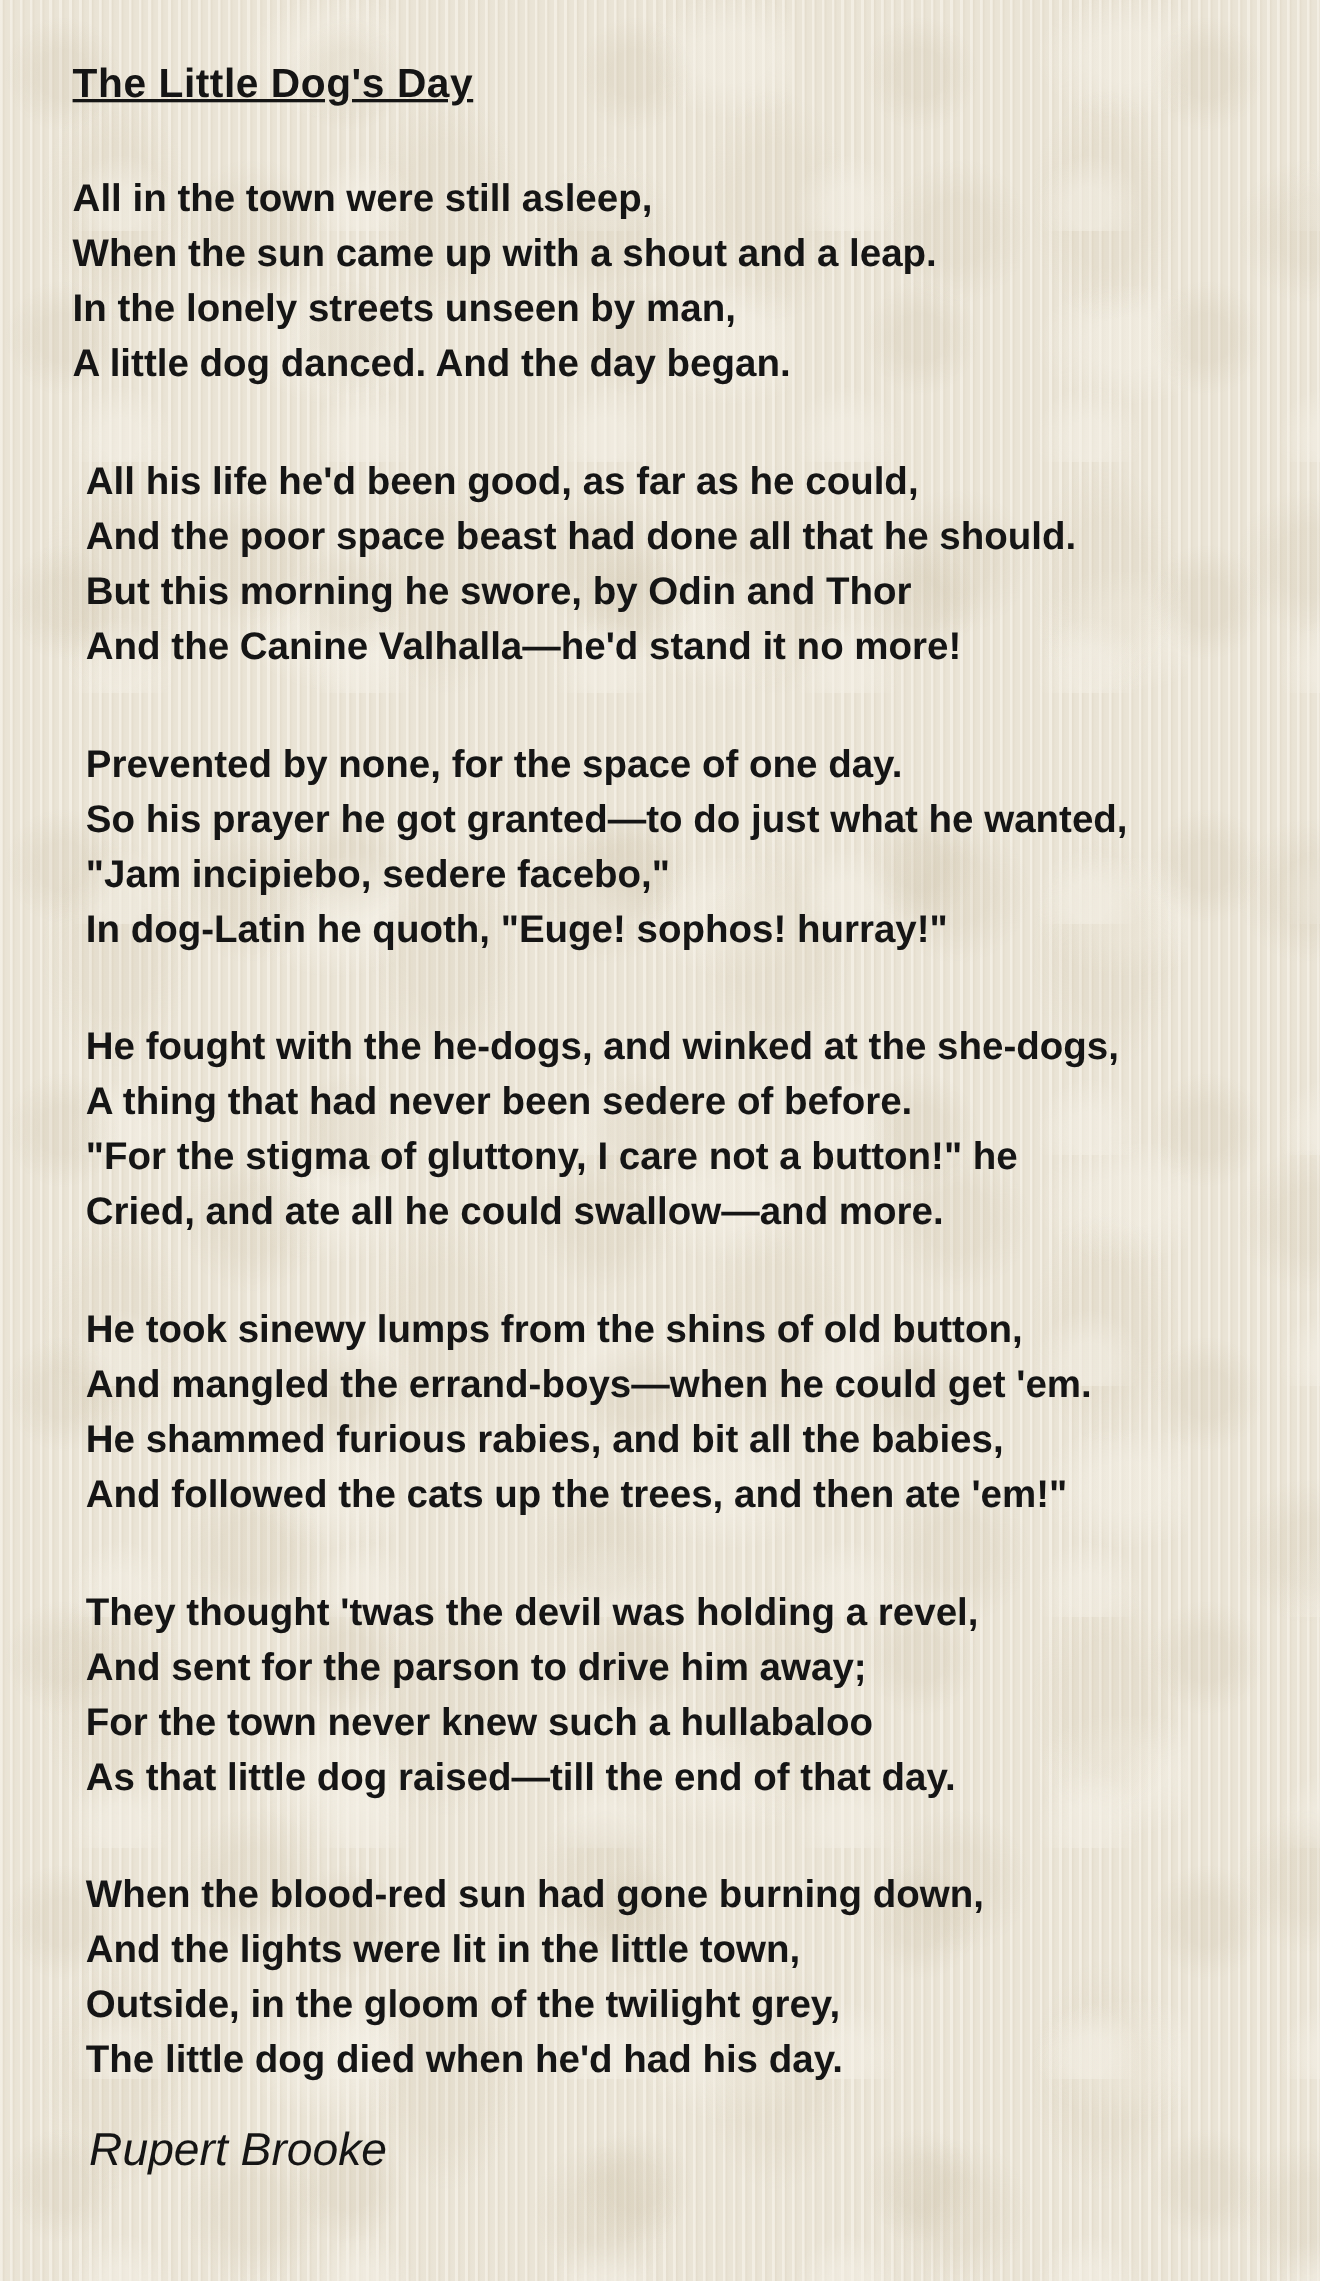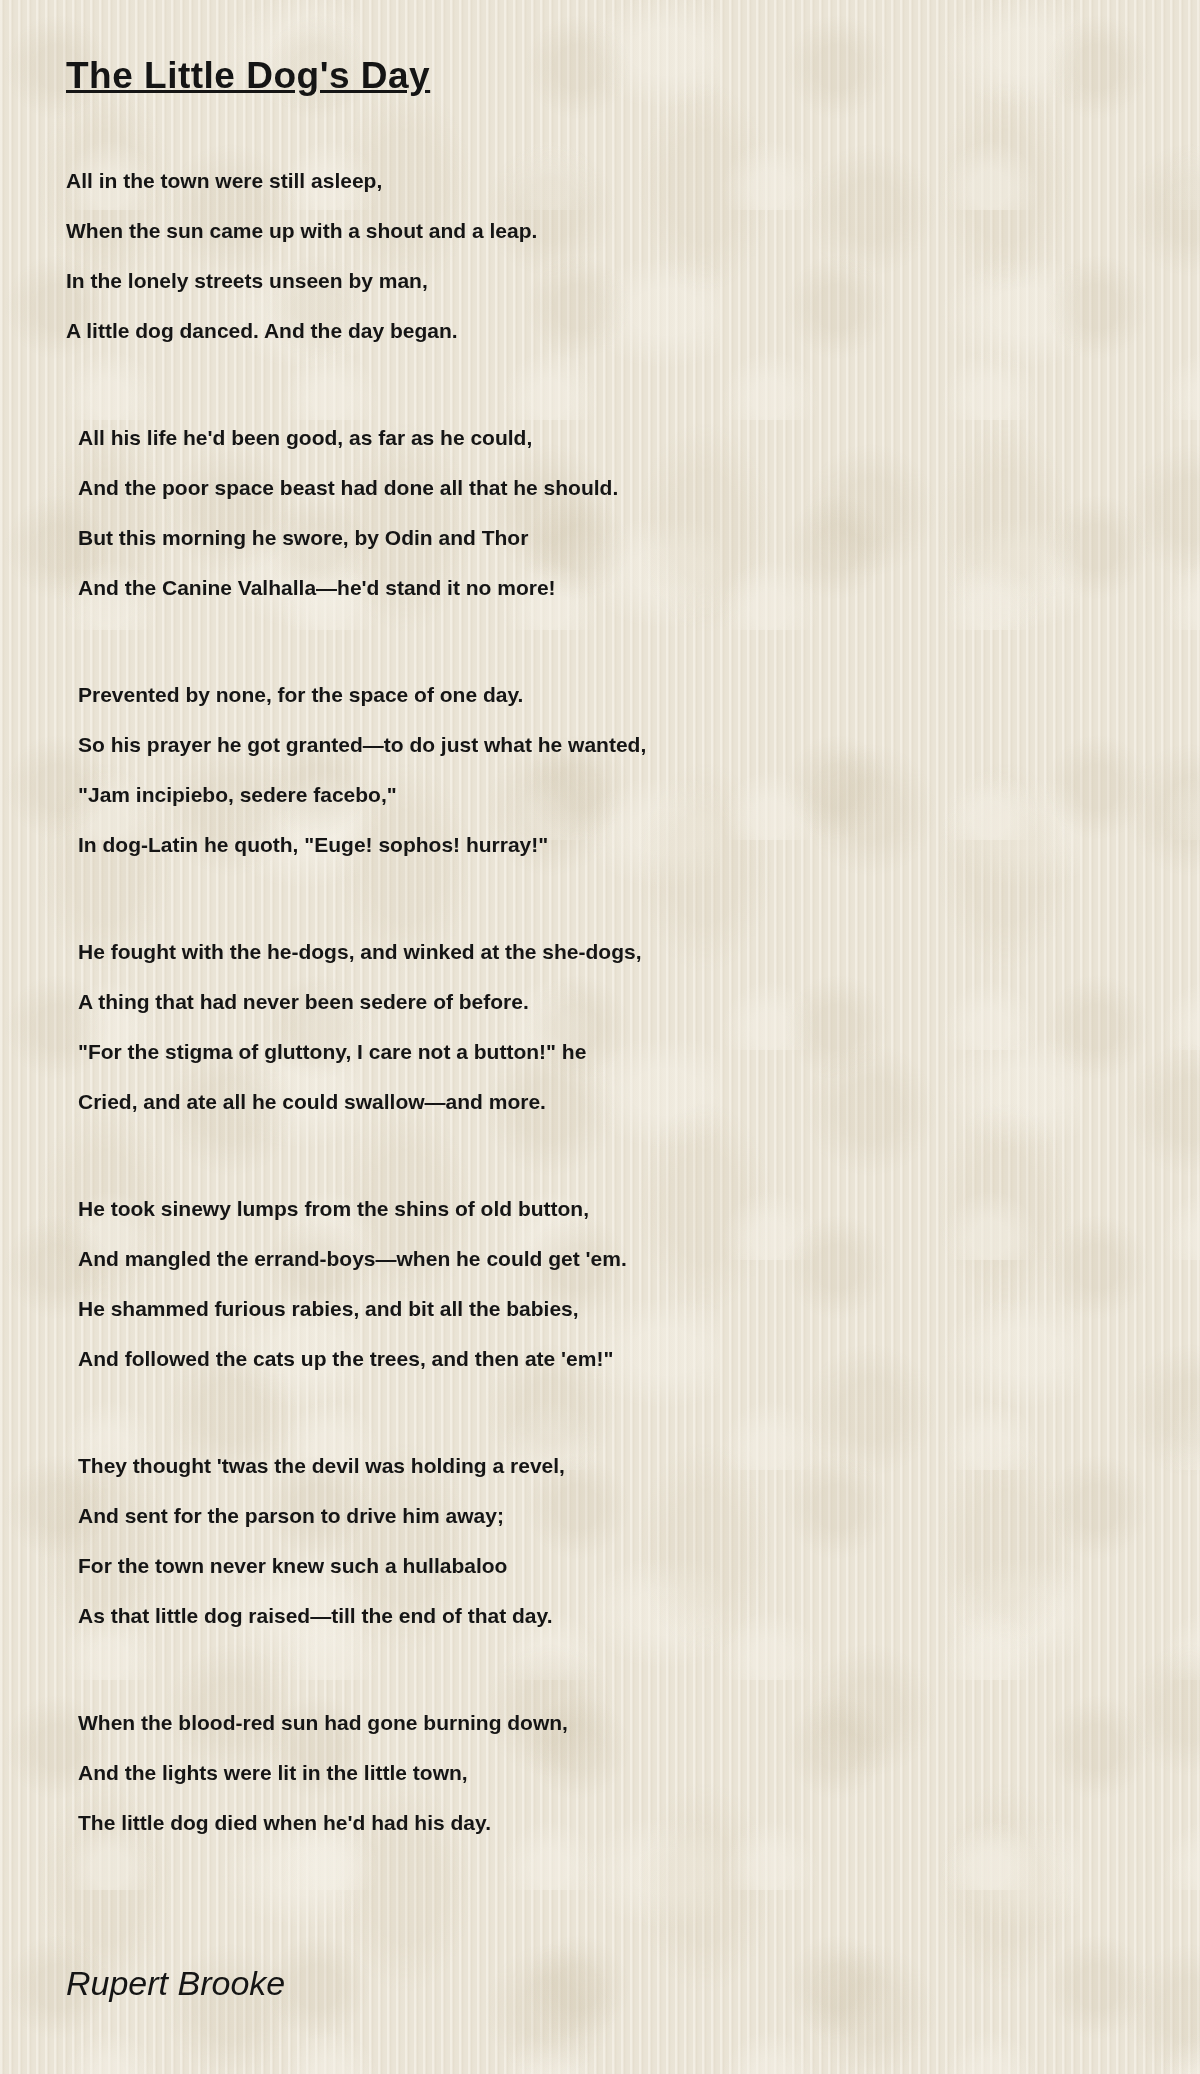--- a/index.html
+++ b/index.html
@@ -47,33 +47,34 @@
     letter-spacing: 0.5px;
     color: var(--text);
     text-decoration: underline;
   }
   .poem {
     margin-top: 58px;
   }
   .stanza { margin: 0; }
   .stanza + .stanza { margin-top: 57px; margin-left: 12px; }
   .line {
-    font-size: 21px;
+    font-size: 35px;
     line-height: 50px;
     font-weight: bold;
     white-space: nowrap;
     color: var(--text);
   }
   .author {
-    margin-top: 110px;
-    font-size: 34px;
+    margin-top: 31px;
+    font-size: 42px;
     line-height: 50px;
     font-style: italic;
     font-weight: normal;
     color: var(--text);
+    padding-left: 15px;
   }
 </style>
 </head>
 <body>
 
 <div class="page">
   <h1 class="title">The Little Dog's Day</h1>
 
   <div class="poem">
     <div class="stanza">
@@ -108,18 +109,19 @@
     </div>
     <div class="stanza">
       <div class="line">They thought 'twas the devil was holding a revel,</div>
       <div class="line">And sent for the parson to drive him away;</div>
       <div class="line">For the town never knew such a hullabaloo</div>
       <div class="line">As that little dog raised—till the end of that day.</div>
     </div>
     <div class="stanza">
       <div class="line">When the blood-red sun had gone burning down,</div>
       <div class="line">And the lights were lit in the little town,</div>
+      <div class="line">Outside, in the gloom of the twilight grey,</div>
       <div class="line">The little dog died when he'd had his day.</div>
     </div>
   </div>
 
   <div class="author">Rupert Brooke</div>
 </div>
 
 </body></html>

